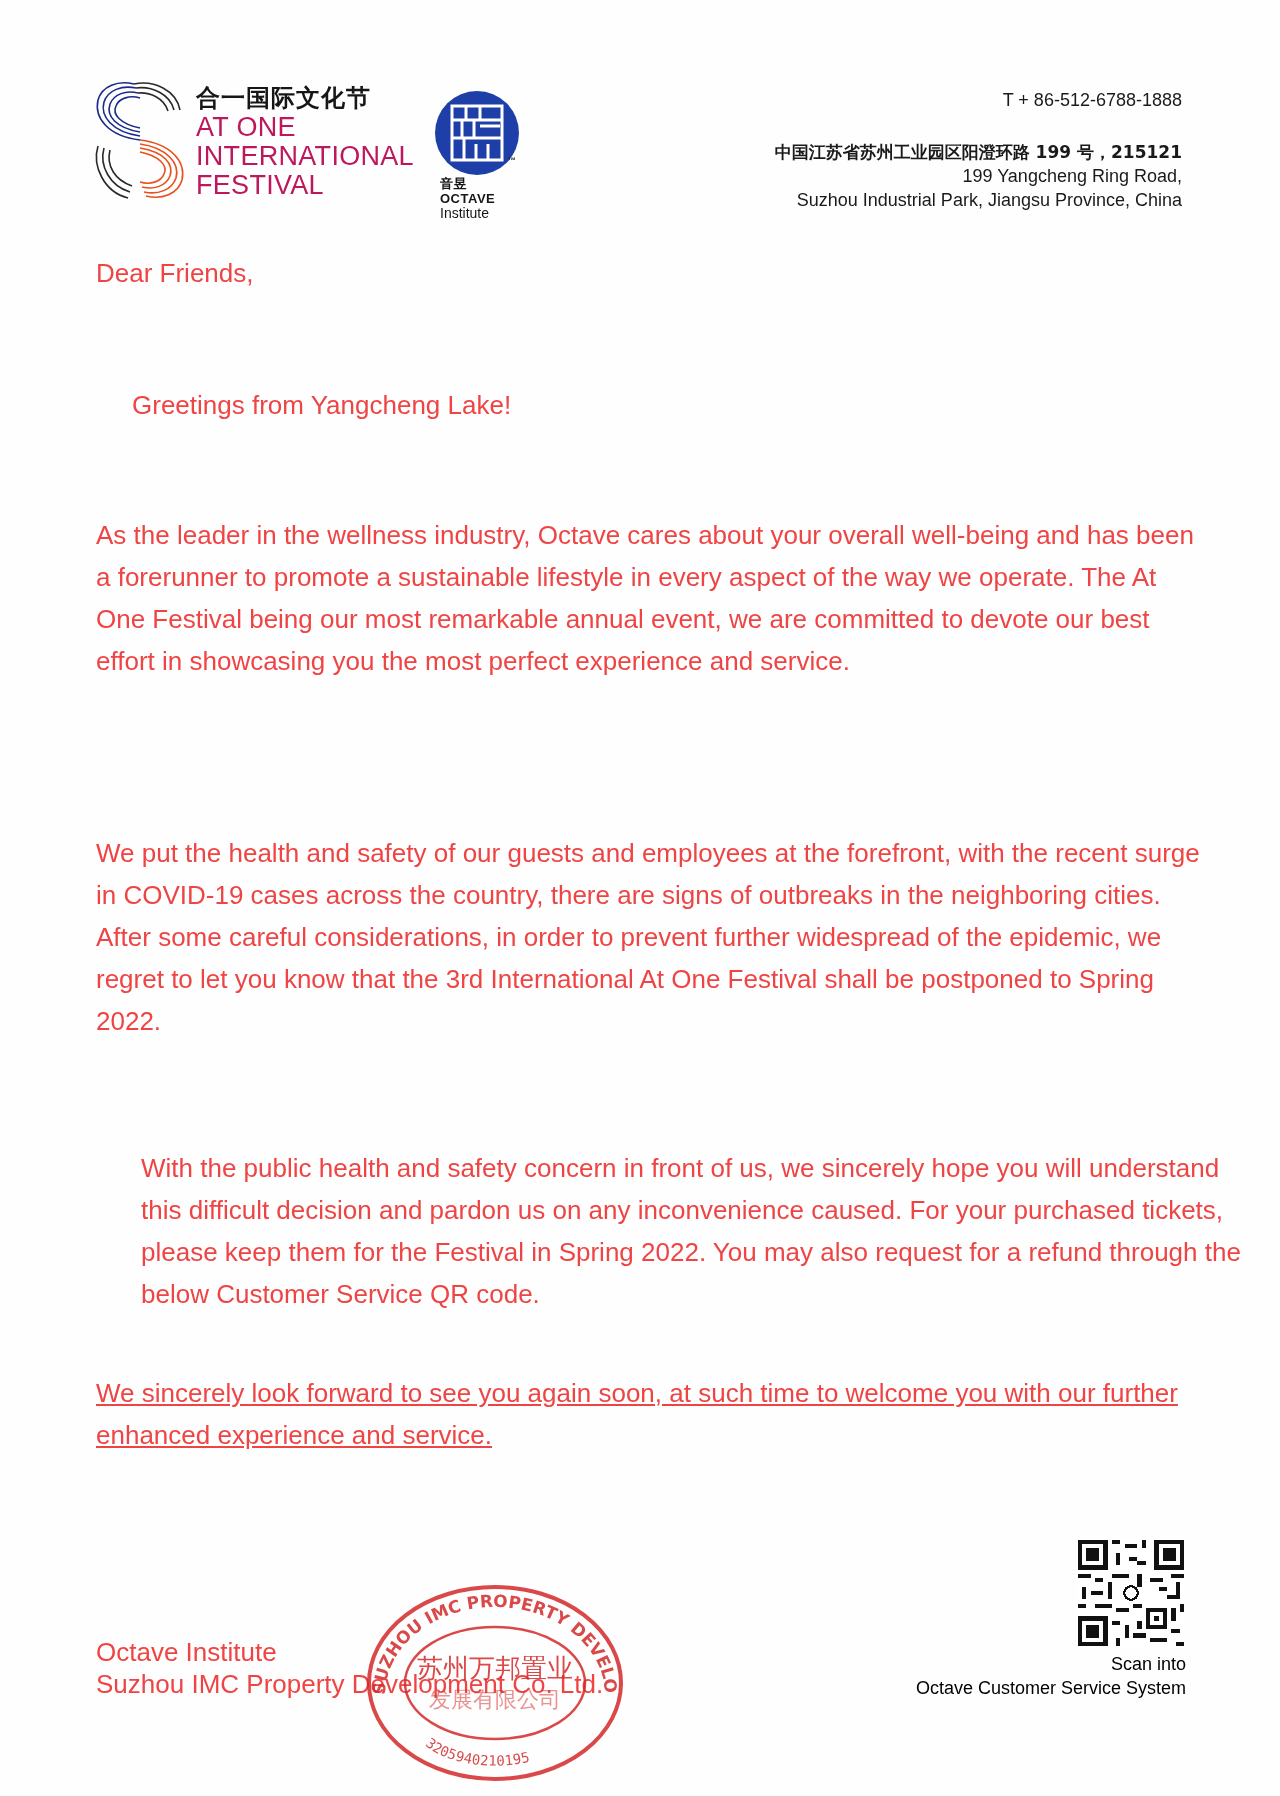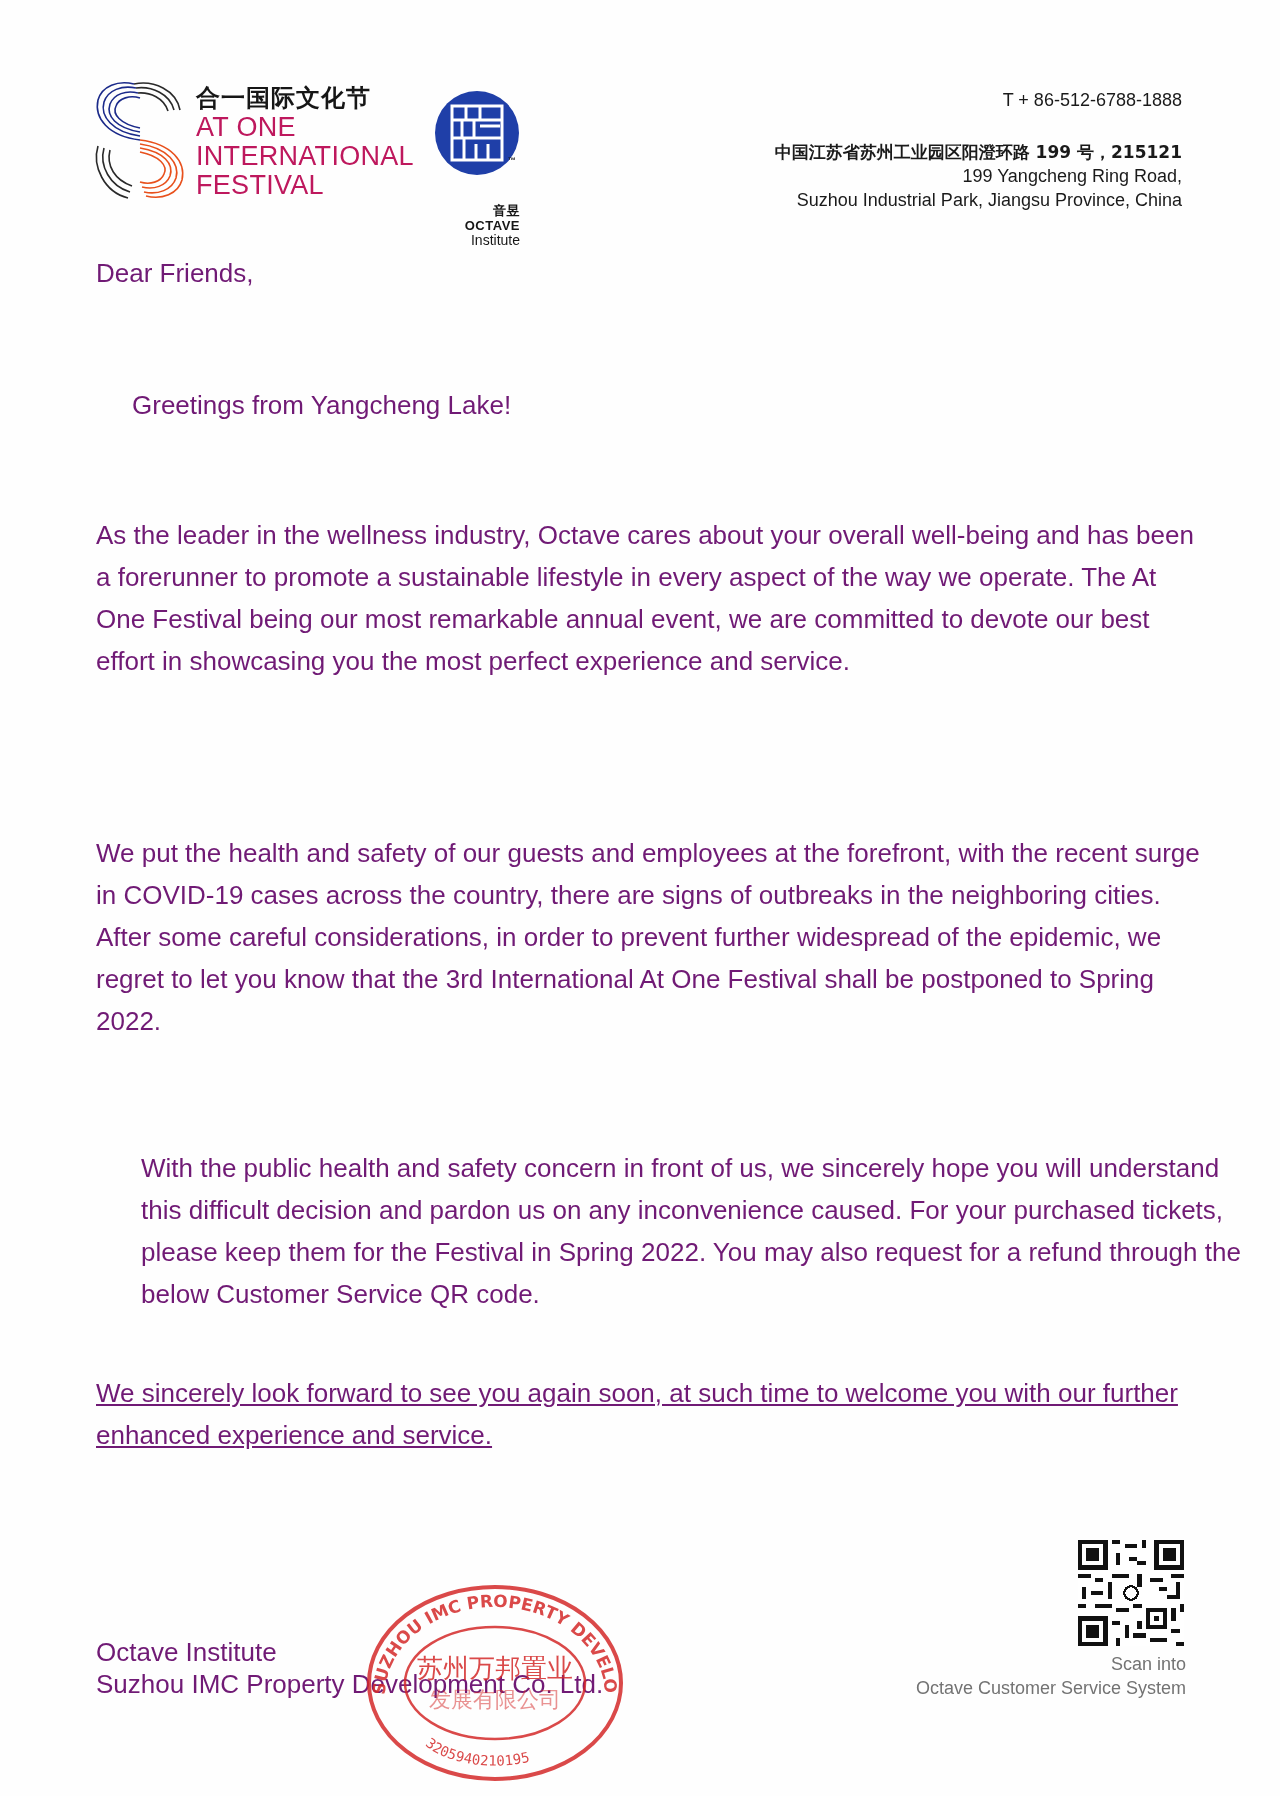--- a/index.html
+++ b/index.html
@@ -8,46 +8,46 @@
   .page { position: absolute; inset: 0; background: #fefefe; }
 
   
   .festival-logo { position: absolute; left: 88px; top: 76px; width: 104px; height: 128px; }
   .festival-name { position: absolute; left: 196px; top: 84px; line-height: 29px; }
   .festival-name .cn { font-family: "DejaVu Sans", sans-serif; font-weight: bold; font-size: 24px; letter-spacing: 1px; display: block; }
   .festival-name .en { font-size: 27px; display: block; letter-spacing: 0.3px; color: #be185d; }
 
   .octave-logo { position: absolute; left: 434px; top: 90px; width: 86px; height: 86px; }
   .octave-tm { position: absolute; left: 508px; top: 156px; font-size: 8px; font-weight: bold; }
-  .octave-label { position: absolute; left: 440px; top: 176px; width: 80px; text-align: right; font-size: 13px; line-height: 15px; margin-top: 27px; }
+  .octave-label { position: absolute; left: 440px; top: 176px; width: 80px; text-align: left; font-size: 13px; line-height: 15px; }
   .octave-label .l1 { font-weight: bold; letter-spacing: 0.5px; display:block; }
   .octave-label .l2 { display:block; font-size: 14px; }
 
   .contact { position: absolute; right: 98px; top: 88px; text-align: right; font-size: 18px; line-height: 24px; color: #1a1a1a; }
   .contact .cn { font-family: "DejaVu Sans", sans-serif; font-weight: bold; font-size: 17px; margin-top: 28px; }
 
   
-  .letter { position: absolute; left: 96px; width: 1110px; font-size: 26px; color: #701a75; }
+  .letter { position: absolute; left: 96px; width: 1110px; font-size: 26px; color: #ef4444; }
   .salutation { top: 258px; }
   .greeting { top: 390px; margin-left: 36px; }
   .para { line-height: 42px; }
   .p1 { top: 514px; }
   .p2 { top: 832px; }
   .p3 { top: 1147px; margin-left: 45px; }
   .p4 { top: 1372px; text-decoration: underline; }
   .closing { top: 1536px; }
   .sign { top: 1636px; line-height: 32px; }
   .sign span { display: block; }
 
   
   .stamp { position: absolute; left: 355px; top: 1575px; width: 280px; height: 210px; opacity: 0.85; pointer-events: none; }
 
   
   .qr { position: absolute; left: 1078px; top: 1540px; width: 106px; height: 106px; }
-  .qr-caption { position: absolute; right: 94px; top: 1652px; text-align: right; font-size: 18px; line-height: 24px; color: #737373; }
+  .qr-caption { position: absolute; right: 94px; top: 1652px; text-align: right; font-size: 18px; line-height: 24px; color: #000000; }
   .qr-caption span { display: block; }
 </style>
 </head>
 <body>
 
 <div class="page">
 
   <svg class="festival-logo" viewBox="0 0 104 128">
     <g fill="none" stroke-width="1.6">
       <g stroke="#1b2a8a">

